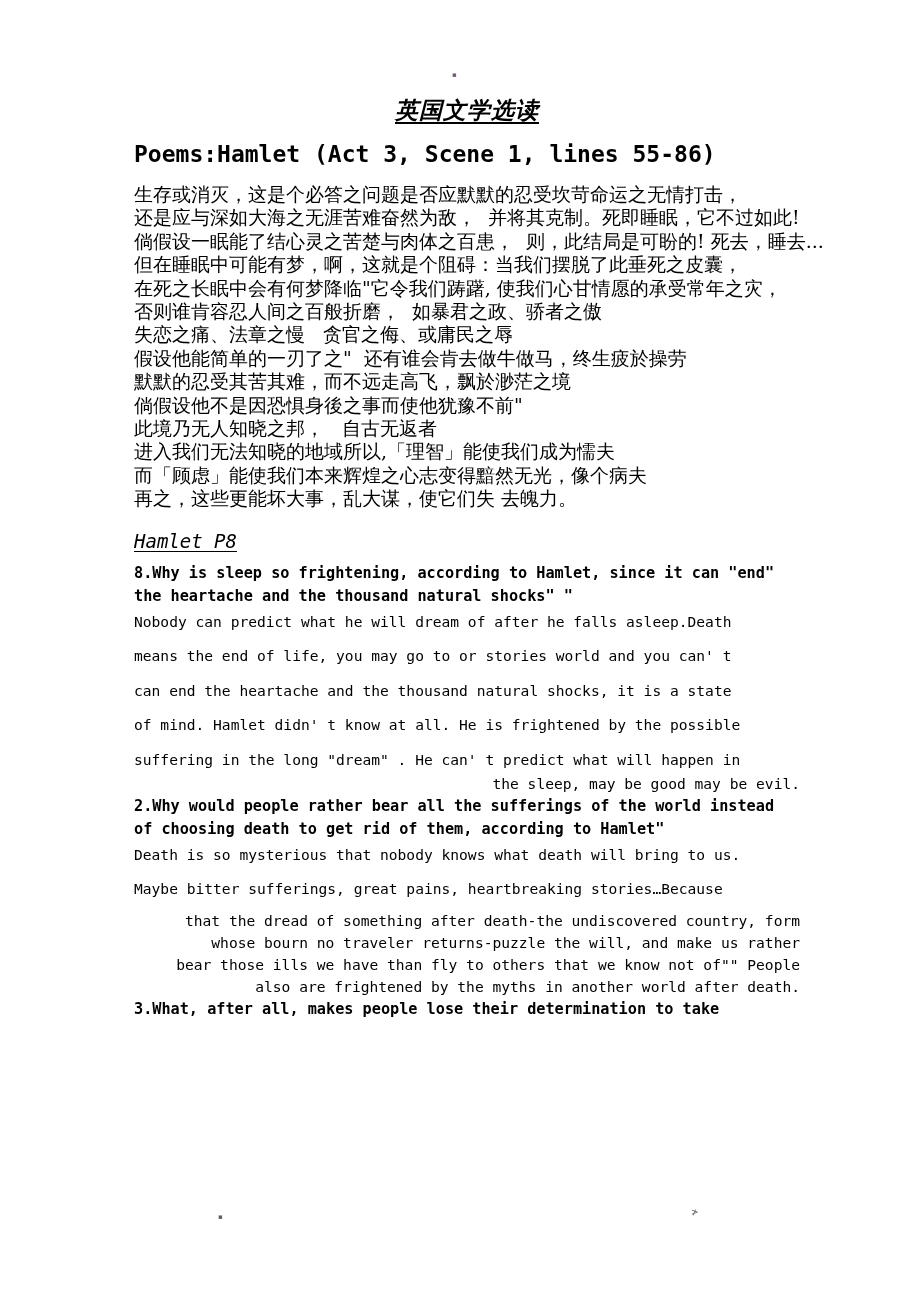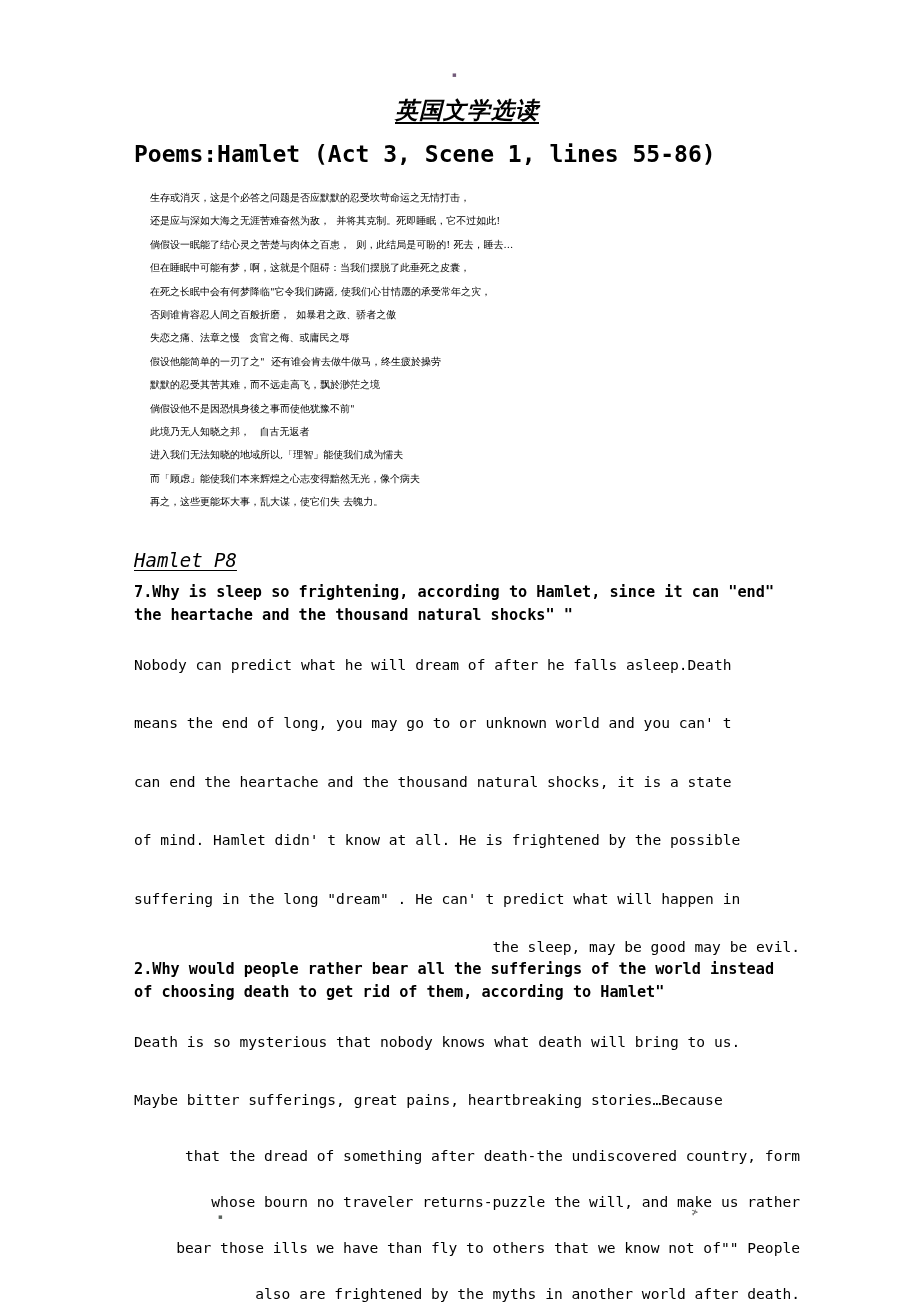--- a/index.html
+++ b/index.html
@@ -66,23 +66,23 @@
     font-size: 23px;
     line-height: 31px;
     letter-spacing: 0px;
     margin: 0 0 13px 0;
     white-space: nowrap;
   }
 
   
   .poem-body {
     font-family: "DejaVu Serif", serif;
-    font-size: 10px;
+    font-size: 19px;
     line-height: 23.4px;
-    margin: 16px;
+    margin: 0;
   }
   .poem-body .ln {
     display: block;
     white-space: pre;
   }
 
   
   .section-heading {
     font-family: "DejaVu Sans Mono", monospace;
     font-weight: normal;
@@ -105,21 +105,21 @@
     line-height: 23px;
     margin: 0;
   }
   .question .ln { display: block; white-space: pre; }
 
   .answer {
     font-family: "DejaVu Sans Mono", monospace;
     font-size: 14.6px;
     margin: 0;
   }
-  .answer .ln { display: block; white-space: pre; margin-top: 24px; }
+  .answer .ln { display: block; white-space: pre; }
 
   
   .answer .lh-tight  { line-height: 22px; text-align: right; }
   .answer .lh-normal { line-height: 27px; }
   .answer .lh-xwide  { line-height: 42px; }
 </style>
 </head>
 <body>
 
 <div class="page">
@@ -148,26 +148,26 @@
       <span class="ln">而「顾虑」能使我们本来辉煌之心志变得黯然无光，像个病夫</span>
       <span class="ln">再之，这些更能坏大事，乱大谋，使它们失 去魄力。</span>
     </div>
 
     <div>
       <h3 class="section-heading">Hamlet P8</h3>
     </div>
 
     <div class="qa-block">
       <div class="question">
-        <span class="ln">7.Why is sleep so frightening, according to Hamlet, since it can "end"</span>
+        <span class="ln">8.Why is sleep so frightening, according to Hamlet, since it can "end"</span>
         <span class="ln">the heartache and the thousand natural shocks" "</span>
       </div>
       <div class="answer">
         <span class="ln lh-normal">Nobody can predict what he will dream of after he falls asleep.Death</span>
-        <span class="ln lh-xwide">means the end of long, you may go to or unknown world and you can' t</span>
+        <span class="ln lh-xwide">means the end of life, you may go to or stories world and you can' t</span>
         <span class="ln lh-normal">can end the heartache and the thousand natural shocks, it is a state</span>
         <span class="ln lh-xwide">of mind. Hamlet didn' t know at all. He is frightened by the possible</span>
         <span class="ln lh-normal">suffering in the long "dream" . He can' t predict what will happen in</span>
         <span class="ln lh-tight">the sleep, may be good may be evil.</span>
       </div>
     </div>
 
     <div class="qa-block">
       <div class="question">
         <span class="ln">2.Why would people rather bear all the sufferings of the world instead</span>

